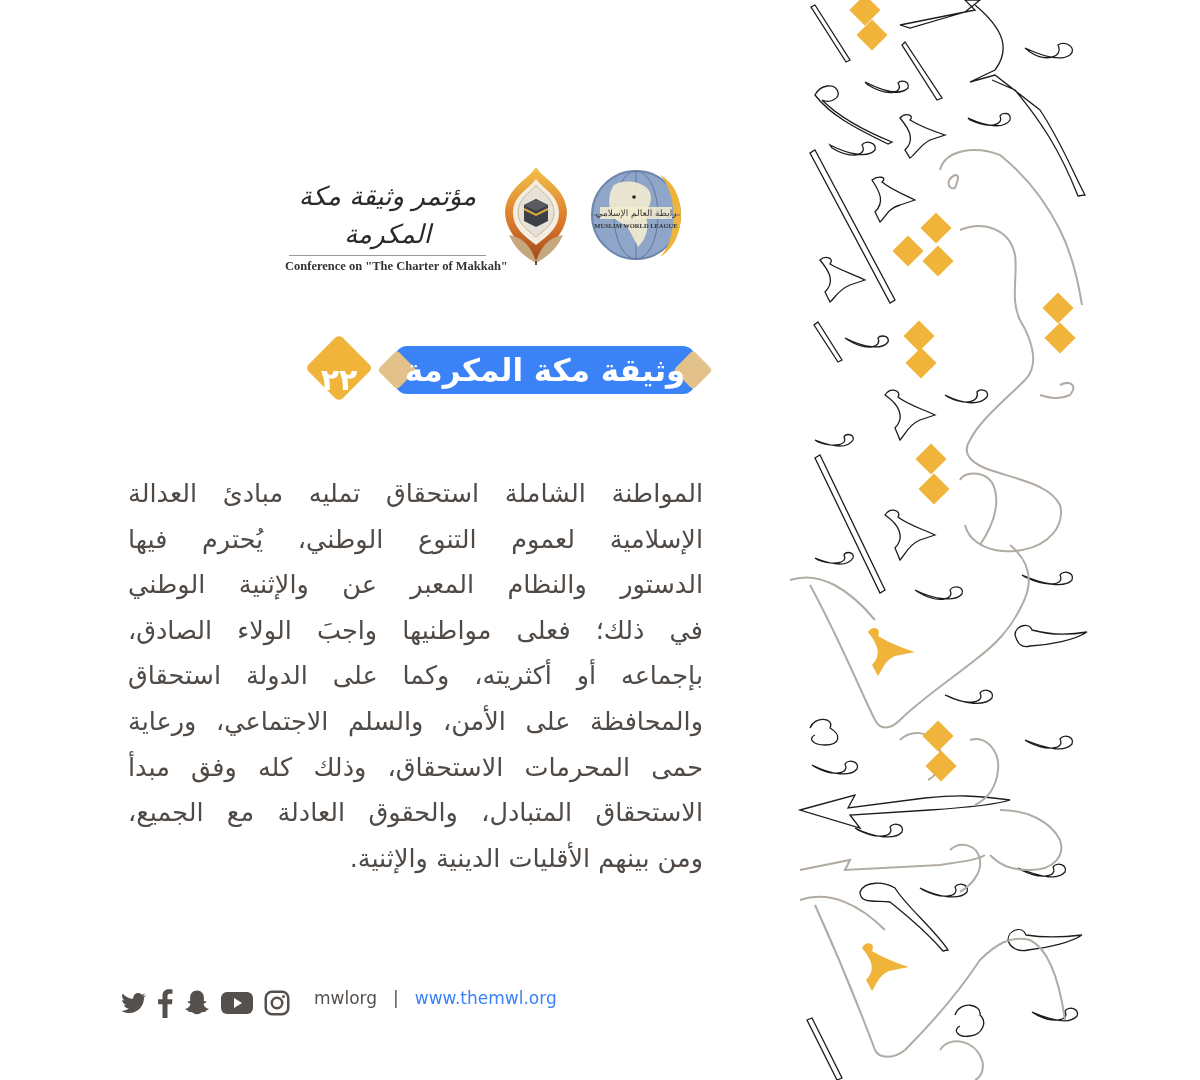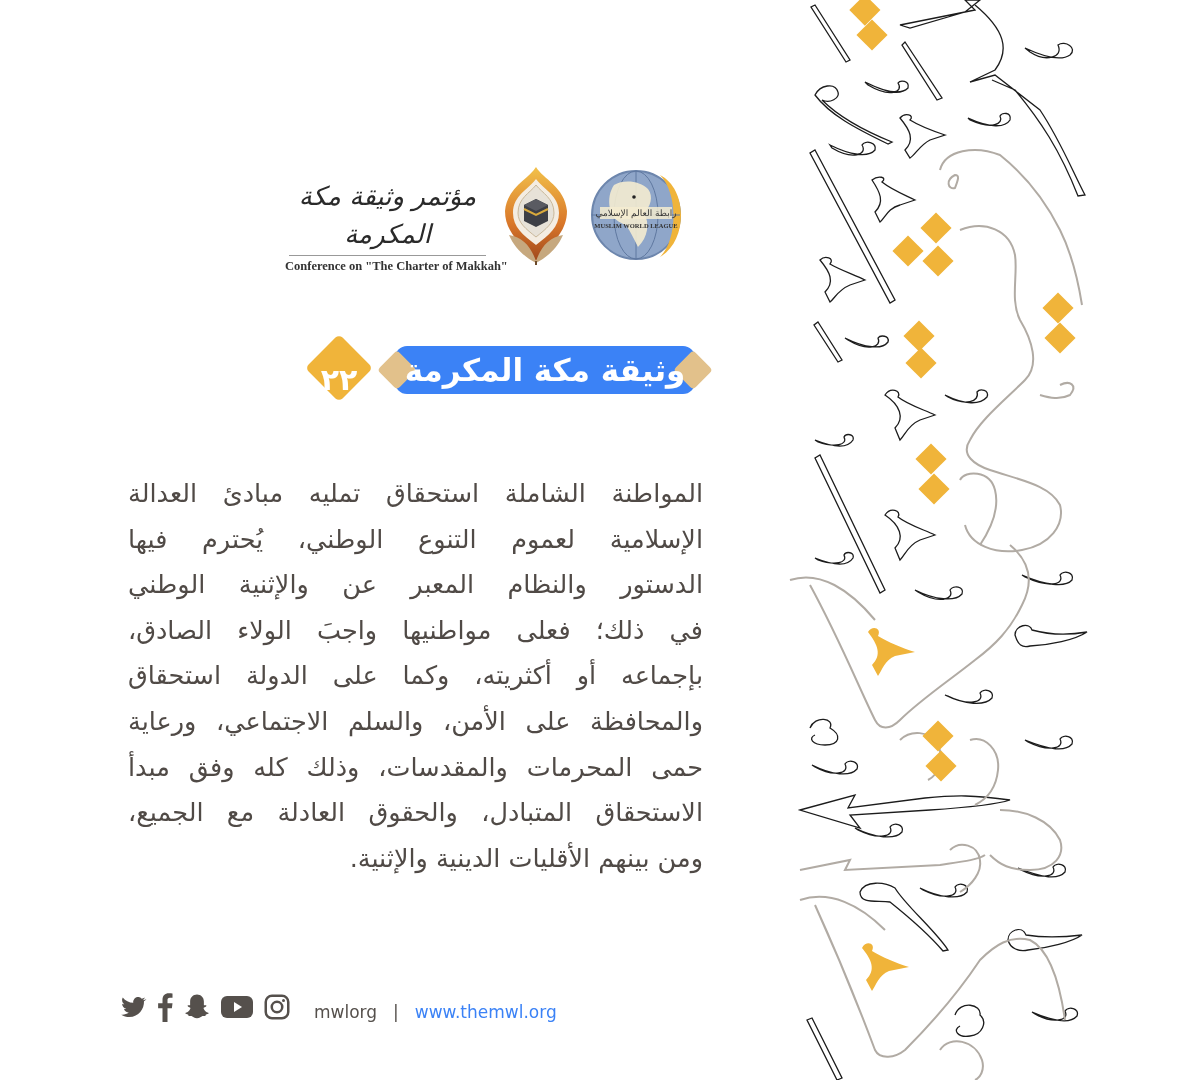--- a/index.html
+++ b/index.html
@@ -23,21 +23,21 @@
     .banner::before { left: -12px; }
     .banner::after { right: -12px; }
     .banner-text { position: absolute; inset: 0; z-index: 2; color: #fff; font-weight: bold; font-size: 31px; line-height: 48px; text-align: center; direction: rtl; }
 
     
     .body-text { position: absolute; top: 428px; left: 128px; width: 575px; direction: rtl; text-align: justify; text-align-last: right; font-family: "DejaVu Sans", sans-serif; font-size: 25.5px; line-height: 45.6px; color: #504a46; margin-top: 43px; }
     .body-line { display: block; text-align: justify; text-align-last: justify; white-space: nowrap; }
     .body-line.last { text-align-last: right; }
 
     
-    .footer { position: absolute; top: 988px; left: 118px; height: 34px; display: flex; align-items: flex-end; gap: 0; color: #55504c; }
+    .footer { position: absolute; top: 988px; left: 118px; height: 34px; display: flex; align-items: flex-start; gap: 0; color: #55504c; }
     .icon { display: inline-block; width: 30px; height: 30px; margin-right: 8px; }
     .handle { font-family: "DejaVu Sans", sans-serif; font-size: 17px; color: #55504c; margin-left: 14px; }
     .sep { font-size: 17px; margin: 0 16px; color: #55504c; }
     .site { font-family: "DejaVu Sans", sans-serif; font-size: 17px; color: #3b82f6; }
 
     
     .deco { position: absolute; top: 0; left: 760px; width: 440px; height: 1080px; }
   </style>
 </head>
 <body>
@@ -93,21 +93,21 @@
   <div class="badge-num">٢٢</div>
 </div>
 
 <div class="body-text">
   <span class="body-line">المواطنة الشاملة استحقاق تمليه مبادئ العدالة</span>
   <span class="body-line">الإسلامية لعموم التنوع الوطني، يُحترم فيها</span>
   <span class="body-line">الدستور والنظام المعبر عن والإثنية الوطني</span>
   <span class="body-line">في ذلك؛ فعلى مواطنيها واجبَ الولاء الصادق،</span>
   <span class="body-line">بإجماعه أو أكثريته، وكما على الدولة استحقاق</span>
   <span class="body-line">والمحافظة على الأمن، والسلم الاجتماعي، ورعاية</span>
-  <span class="body-line">حمى المحرمات والمقدسات، وذلك كله وفق مبدأ</span>
+  <span class="body-line">حمى المحرمات الاستحقاق، وذلك كله وفق مبدأ</span>
   <span class="body-line">الاستحقاق المتبادل، والحقوق العادلة مع الجميع،</span>
   <span class="body-line last">ومن بينهم الأقليات الدينية والإثنية.</span>
 </div>
 
 <div class="footer">
   <span class="icon">
     <svg width="30" height="30" viewBox="0 0 24 24">
         <path fill="#55504c" d="M22 5.9c-.7.3-1.5.5-2.3.6.8-.5 1.5-1.3 1.8-2.2-.8.5-1.7.8-2.6 1-1.6-1.7-4.4-1.6-5.9.2-.7.9-1 2-.8 3.1-3.3-.2-6.4-1.7-8.4-4.3-1.1 1.9-.5 4.3 1.3 5.5-.6 0-1.3-.2-1.8-.5 0 2 1.4 3.7 3.3 4.1-.6.2-1.2.2-1.8.1.5 1.7 2.1 2.8 3.8 2.9-1.7 1.3-3.9 2-6 1.7 1.9 1.2 4.1 1.9 6.4 1.9 7.7 0 12-6.5 11.8-12.6.8-.6 1.5-1.3 2-2.1z"></path>
       </svg>
   </span>

